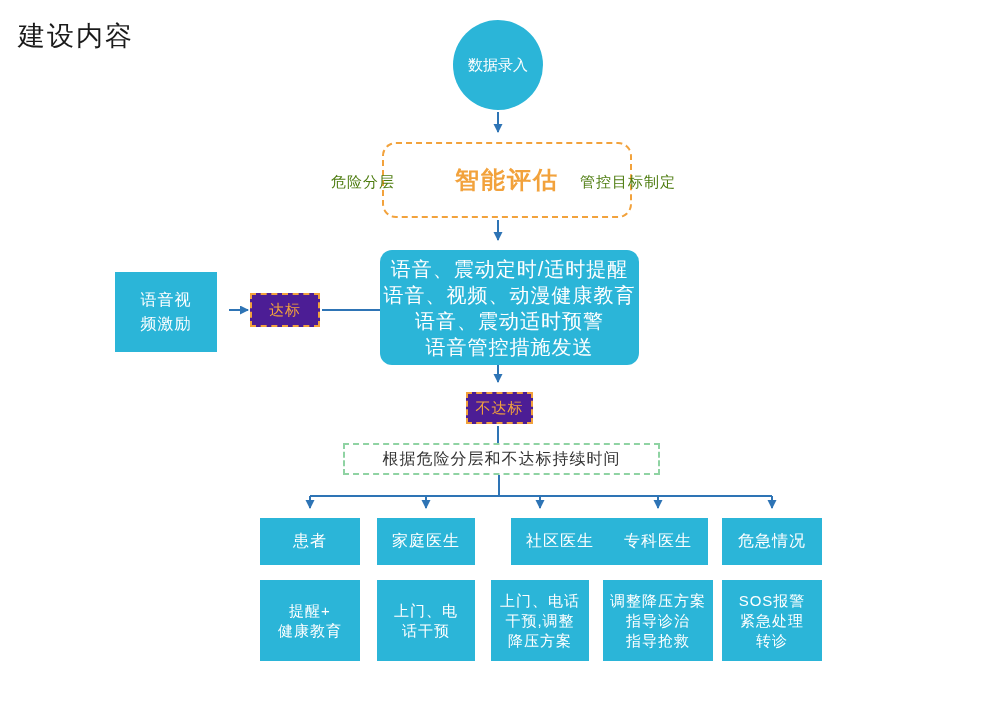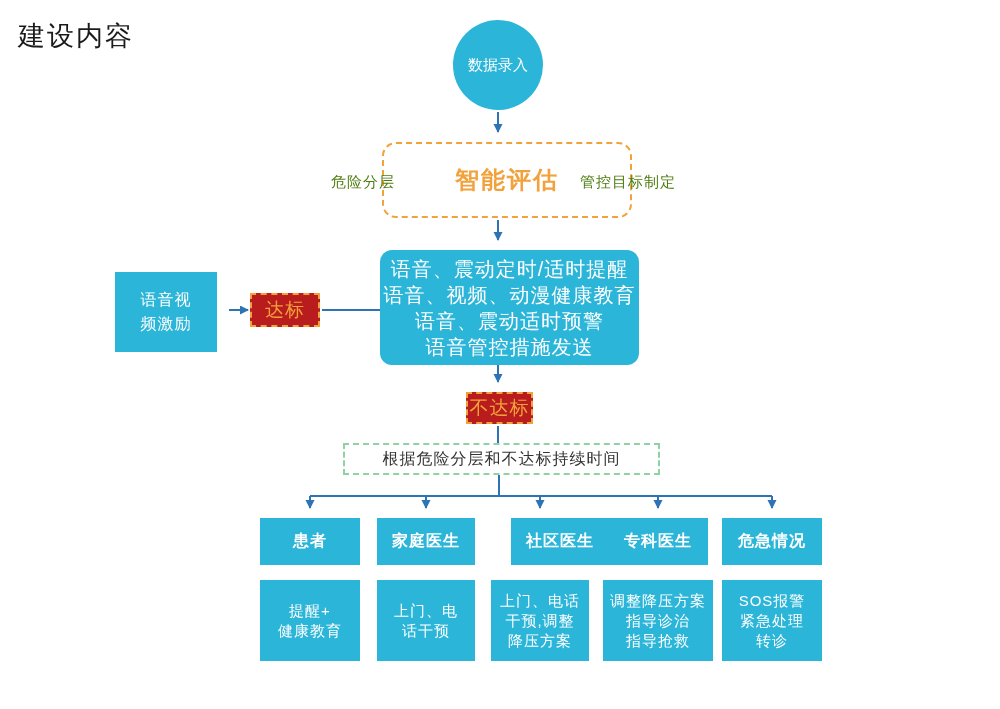--- a/index.html
+++ b/index.html
@@ -21,25 +21,25 @@
   .node{position:absolute;z-index:2;display:flex;flex-direction:column;align-items:center;justify-content:center;text-align:center;}
   .blue{background:var(--node-fill,#2BB5D8);color:var(--node-text,#fff);}
   .circle{left:453px;top:20px;width:90px;height:90px;border-radius:50%;font-size:15px;}
   .assess-box{left:382px;top:142px;width:250px;height:76px;border:2px dashed var(--accent-orange,#F2A23C);border-radius:14px;}
   .assess-title{font-size:24px;font-weight:bold;color:var(--accent-orange,#F2A23C);letter-spacing:2px;}
   .side-label{position:absolute;z-index:2;font-size:15px;color:#4d7c0f;letter-spacing:1px;}
   .side-label.left{left:331px;top:173px;}
   .side-label.right{left:580px;top:173px;text-align:right;}
   .intervention{left:380px;top:250px;width:259px;height:115px;border-radius:12px;font-size:20px;line-height:26px;letter-spacing:1px;}
   .reward{left:115px;top:272px;width:102px;height:80px;font-size:16px;line-height:24px;letter-spacing:1px;}
-  .tag{border:2px dashed var(--accent-orange,#F2A23C);color:var(--accent-orange,#F2A23C);font-size:19px;letter-spacing:1px;background:#b91c1c;}
+  .tag{border:2px dashed var(--accent-orange,#F2A23C);color:var(--accent-orange,#F2A23C);font-size:15px;letter-spacing:1px;background:#4c1d95;}
   .tag.reach{left:250px;top:293px;width:70px;height:34px;}
   .tag.notreach{left:466px;top:392px;width:67px;height:32px;}
   .condition{left:343px;top:443px;width:317px;height:32px;border:2px dashed var(--branch-green,#8FD3A3);color:var(--text-dark,#333);font-size:16px;letter-spacing:1px;}
-  .role{top:518px;height:47px;font-size:16px;letter-spacing:1px;font-weight:bold;}
+  .role{top:518px;height:47px;font-size:16px;letter-spacing:1px;}
   .action{top:580px;height:81px;font-size:15px;line-height:20px;letter-spacing:1px;}
 </style>
 </head>
 <body>
 
 <div class="canvas">
 
   <div class="page-title">建设内容</div>
 
   <svg class="edges" width="1000" height="709" viewBox="0 0 1000 709">

